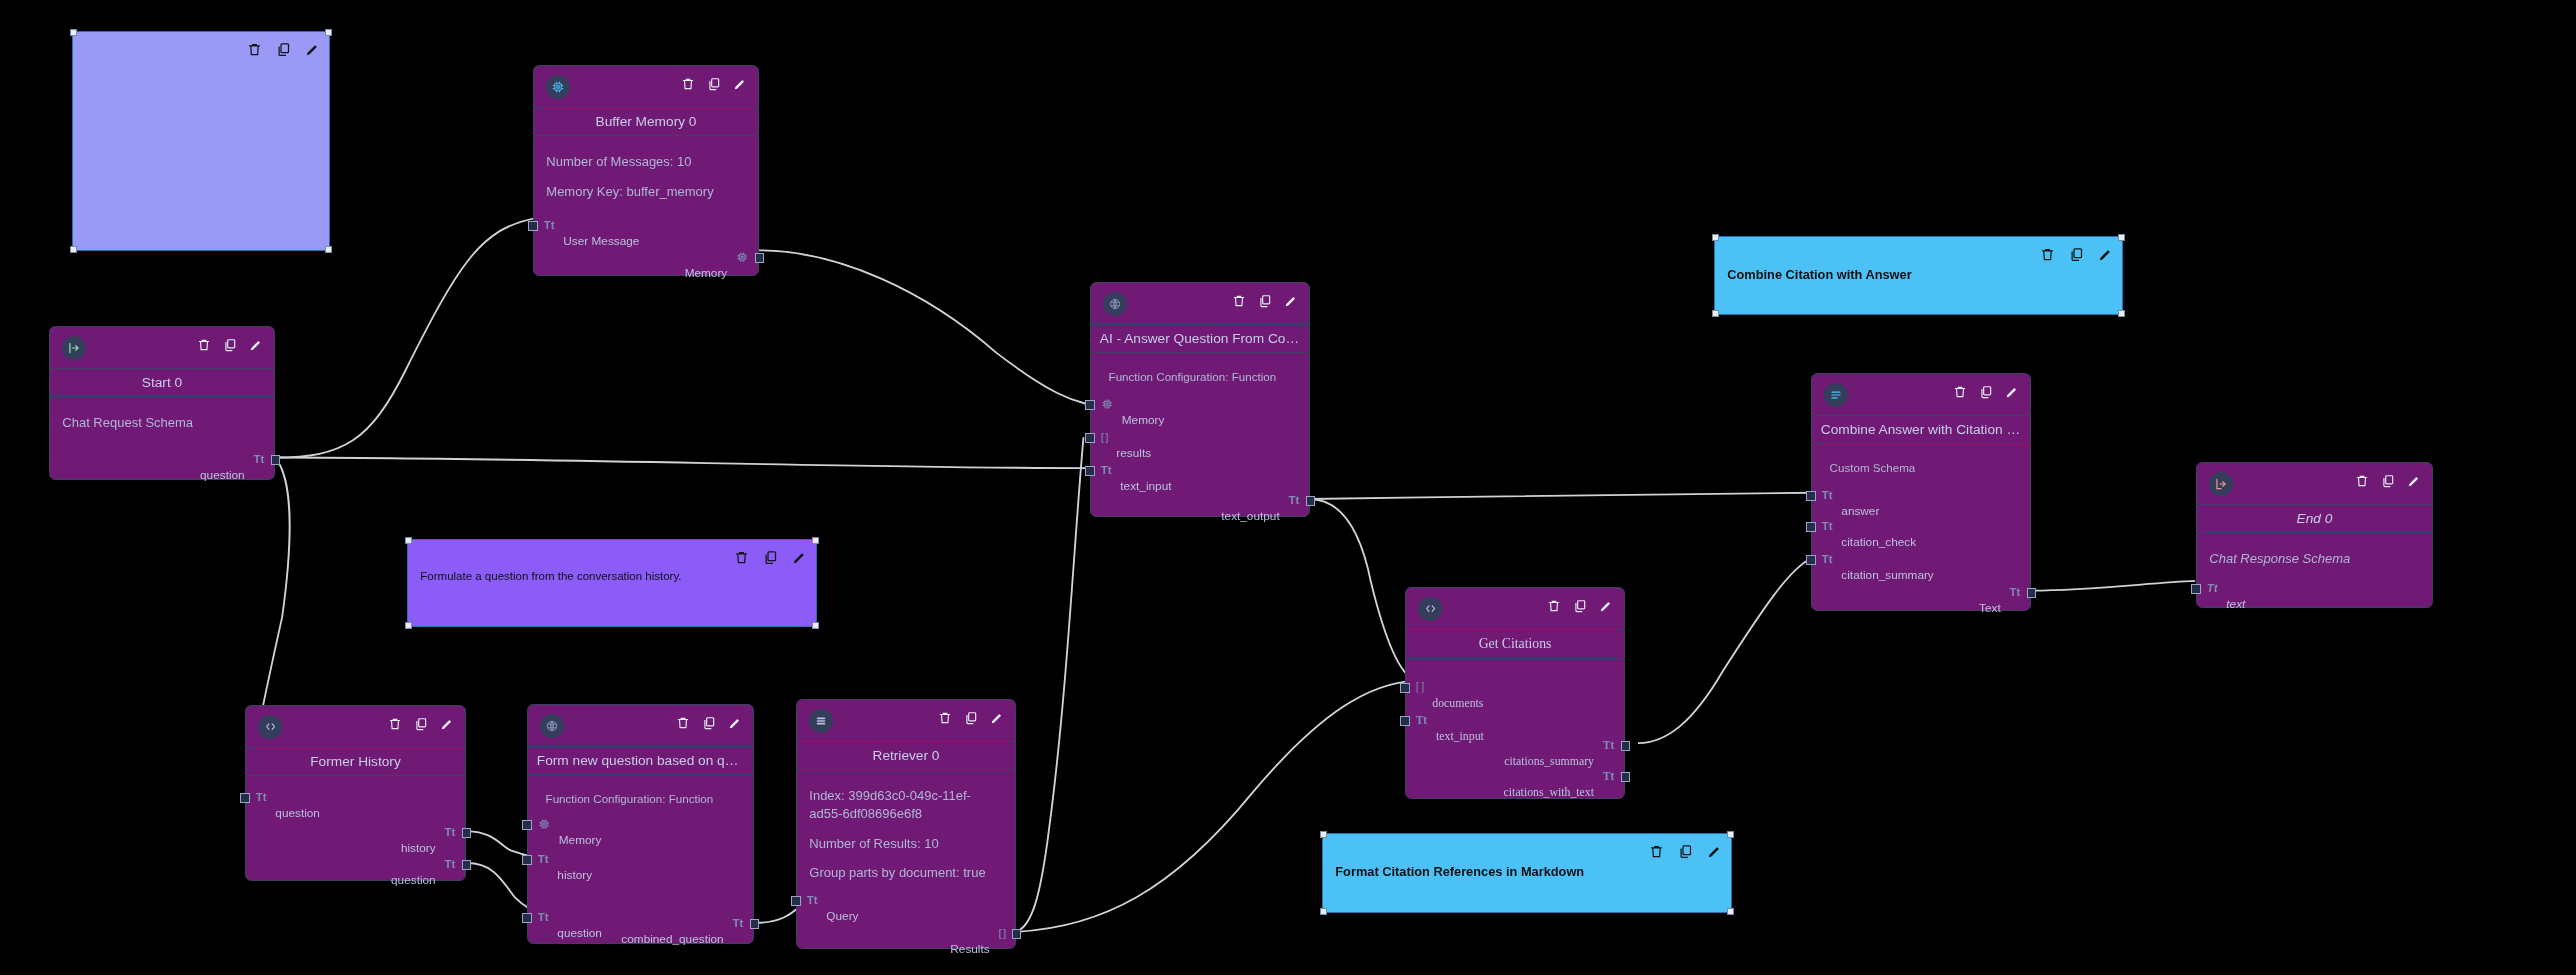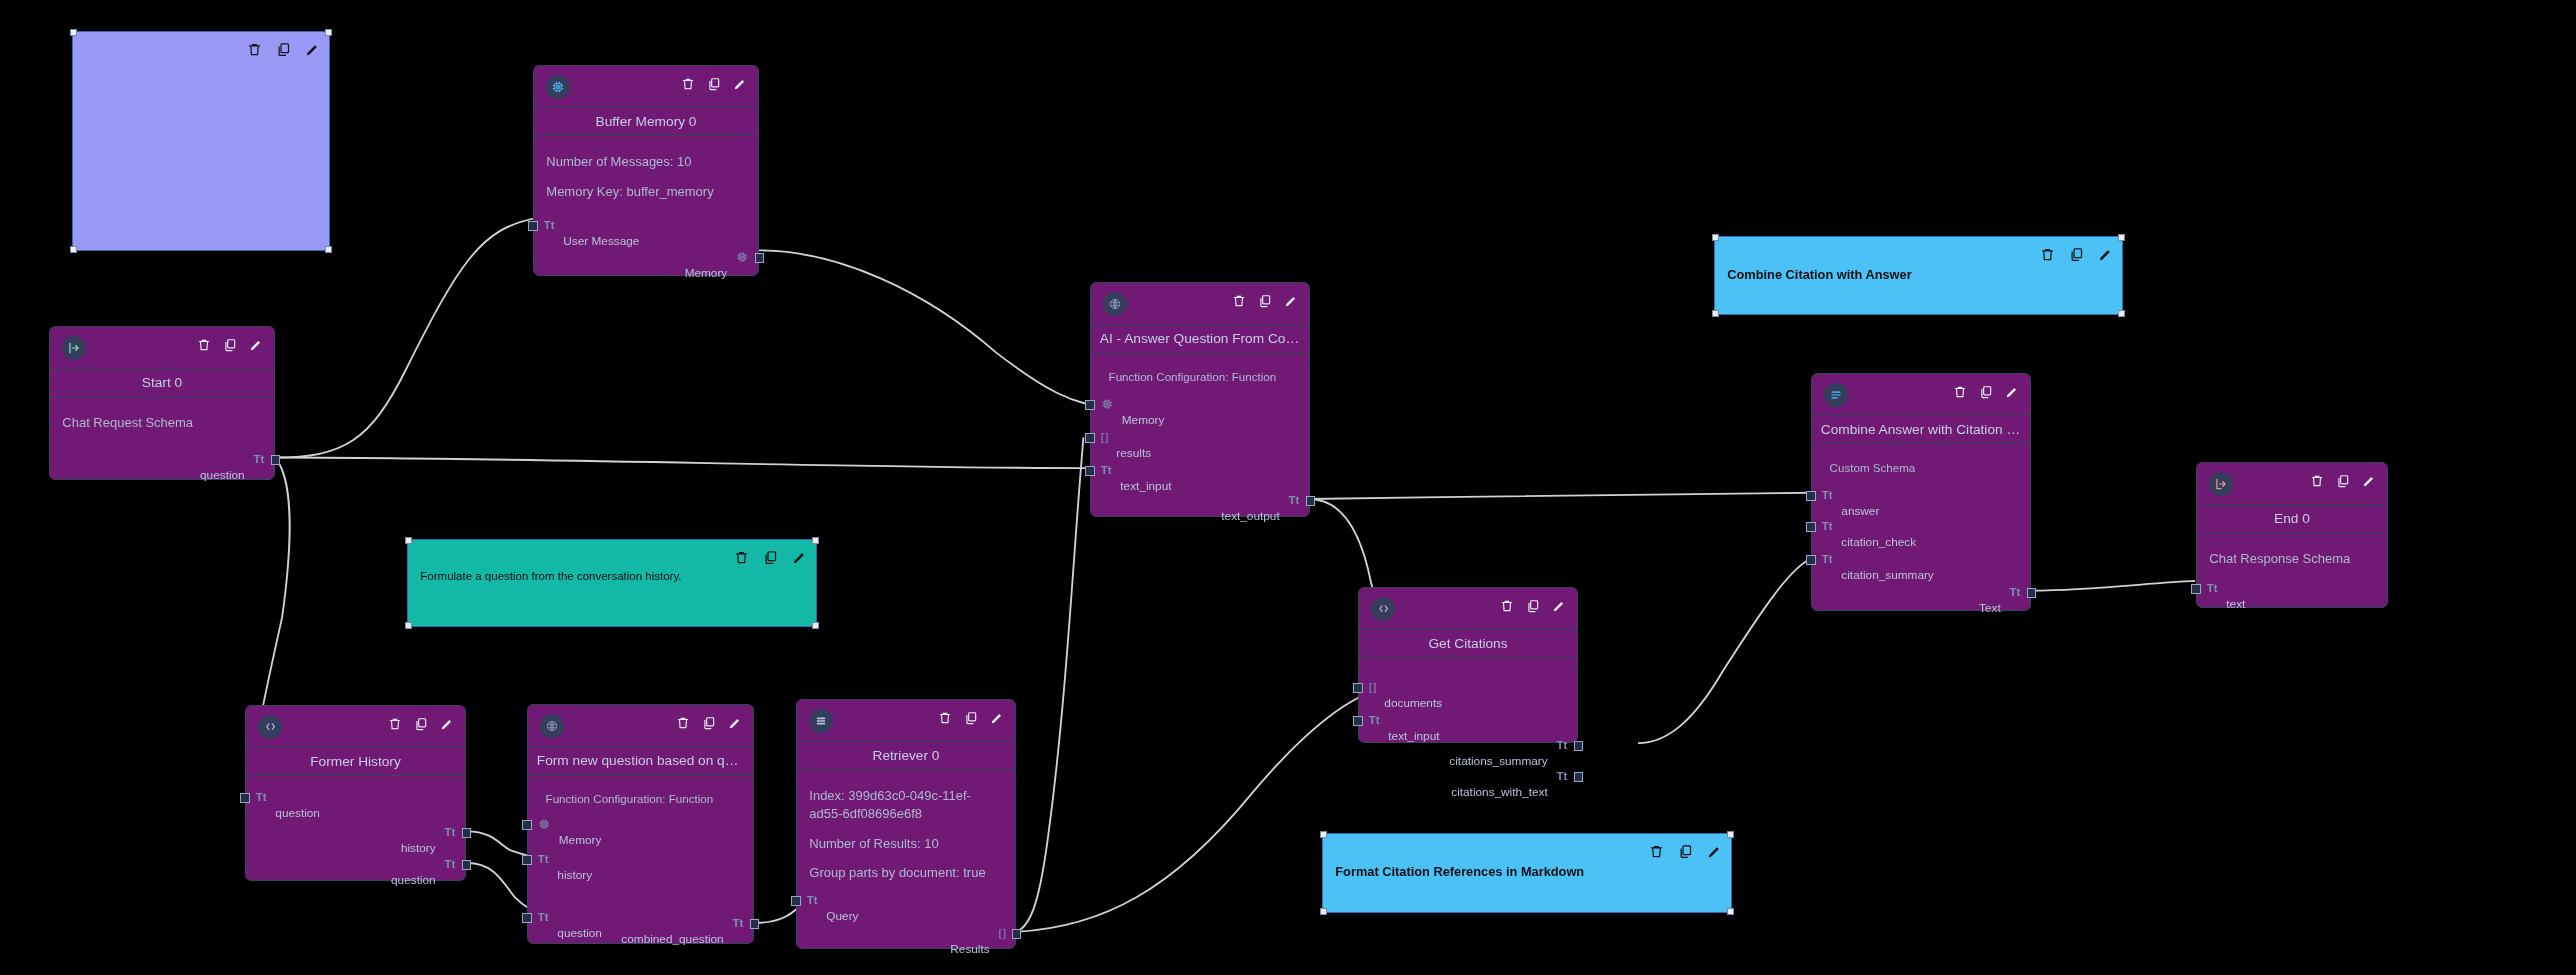--- a/index.html
+++ b/index.html
@@ -105,21 +105,21 @@
             </svg>
           </span>
       </div>
     </div>
     <div class="handle" style="left:-2.6px;top:-2.6px;"></div>
     <div class="handle" style="right:-2.6px;top:-2.6px;"></div>
     <div class="handle" style="left:-2.6px;bottom:-2.6px;"></div>
     <div class="handle" style="right:-2.6px;bottom:-2.6px;"></div>
   </div>
 
-  <div class="note" id="note2" style="left:407px;top:539px;width:410px;height:88px;background:#14b8a6;">
+  <div class="note" id="note2" style="left:407px;top:539px;width:410px;height:88px;background:#8b5cf6;">
     <div class="nhead2">
       <div class="tools">
         <span>
             <svg width="15" height="15" viewBox="0 0 24 24" fill="none" stroke="#141419" stroke-width="2" stroke-linecap="round">
               <path d="M4 6h16M9 6V4h6v2M6 6l1 14h10l1-14"></path>
             </svg>
           </span>
         <span>
             <svg width="15" height="15" viewBox="0 0 24 24" fill="none" stroke="#141419" stroke-width="2">
               <rect x="8" y="3" width="12" height="14" rx="1.5"></rect>
@@ -390,21 +390,21 @@
       <span class="ptype">Tt</span>
       <span class="plabel">citation_summary</span>
     </div>
     <div class="port out" style="top:212px;">
       <span class="sq"></span>
       <span class="ptype">Tt</span>
       <span class="plabel">Text</span>
     </div>
   </div>
 
-  <div class="node" style="left:2196px;top:462px;width:192px;height:146px;">
+  <div class="node" style="left:2196px;top:462px;width:237px;height:146px;font-style:italic;">
     <div class="nhead">
       <div class="badge">
         <svg width="14" height="14" viewBox="0 0 24 24" fill="none" stroke="#f29a8c" stroke-width="2" stroke-linecap="round" stroke-linejoin="round">
             <path d="M5 4v16h7M10 12h9M15 8l4 4-4 4"></path>
           </svg>
       </div>
       <div class="tools">
         <span>
             <svg width="14" height="14" viewBox="0 0 24 24" fill="none" stroke="#e8ecf5" stroke-width="2" stroke-linecap="round">
               <path d="M4 6h16M9 6V4h6v2M6 6l1 14h10l1-14"></path>
@@ -572,21 +572,21 @@
       <span class="ptype">Tt</span>
       <span class="plabel">Query</span>
     </div>
     <div class="port out" style="top:227px;">
       <span class="sq"></span>
       <span class="ptype arr">[ ]</span>
       <span class="plabel">Results</span>
     </div>
   </div>
 
-  <div class="node" style="left:1358px;top:587px;width:220px;height:156px;">
+  <div class="node" style="left:1405px;top:587px;width:220px;height:212px;font-family:Liberation Serif, serif;">
     <div class="nhead">
       <div class="badge">
         <svg width="13.2" height="13.2" viewBox="0 0 24 24" fill="none" stroke="#b9c2dc" stroke-width="2" stroke-linecap="round" stroke-linejoin="round">
             <path d="M9 7l-4 5 4 5M15 7l4 5-4 5"></path>
           </svg>
       </div>
       <div class="tools">
         <span>
             <svg width="14" height="14" viewBox="0 0 24 24" fill="none" stroke="#e8ecf5" stroke-width="2" stroke-linecap="round">
               <path d="M4 6h16M9 6V4h6v2M6 6l1 14h10l1-14"></path>

